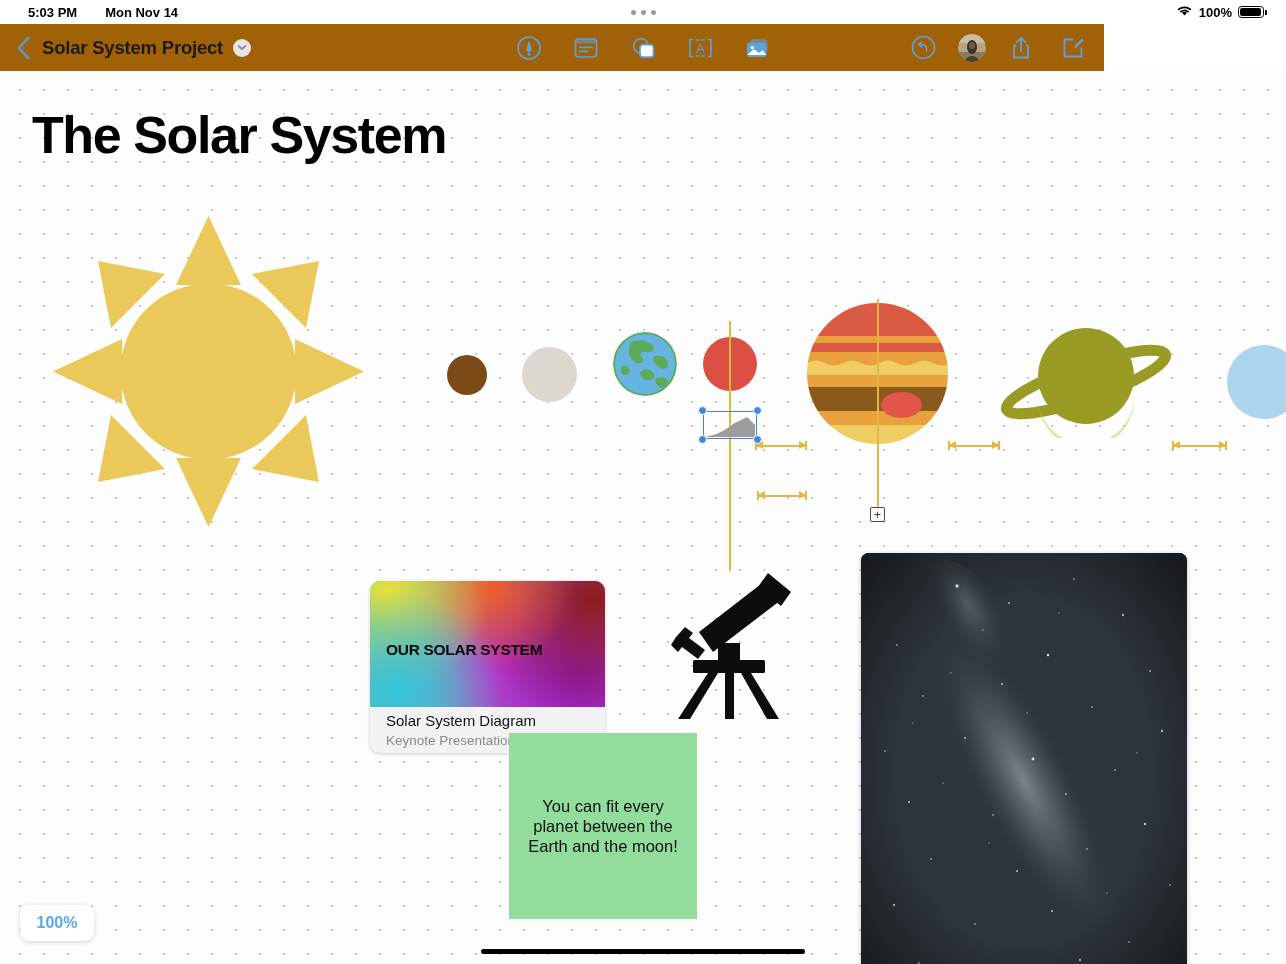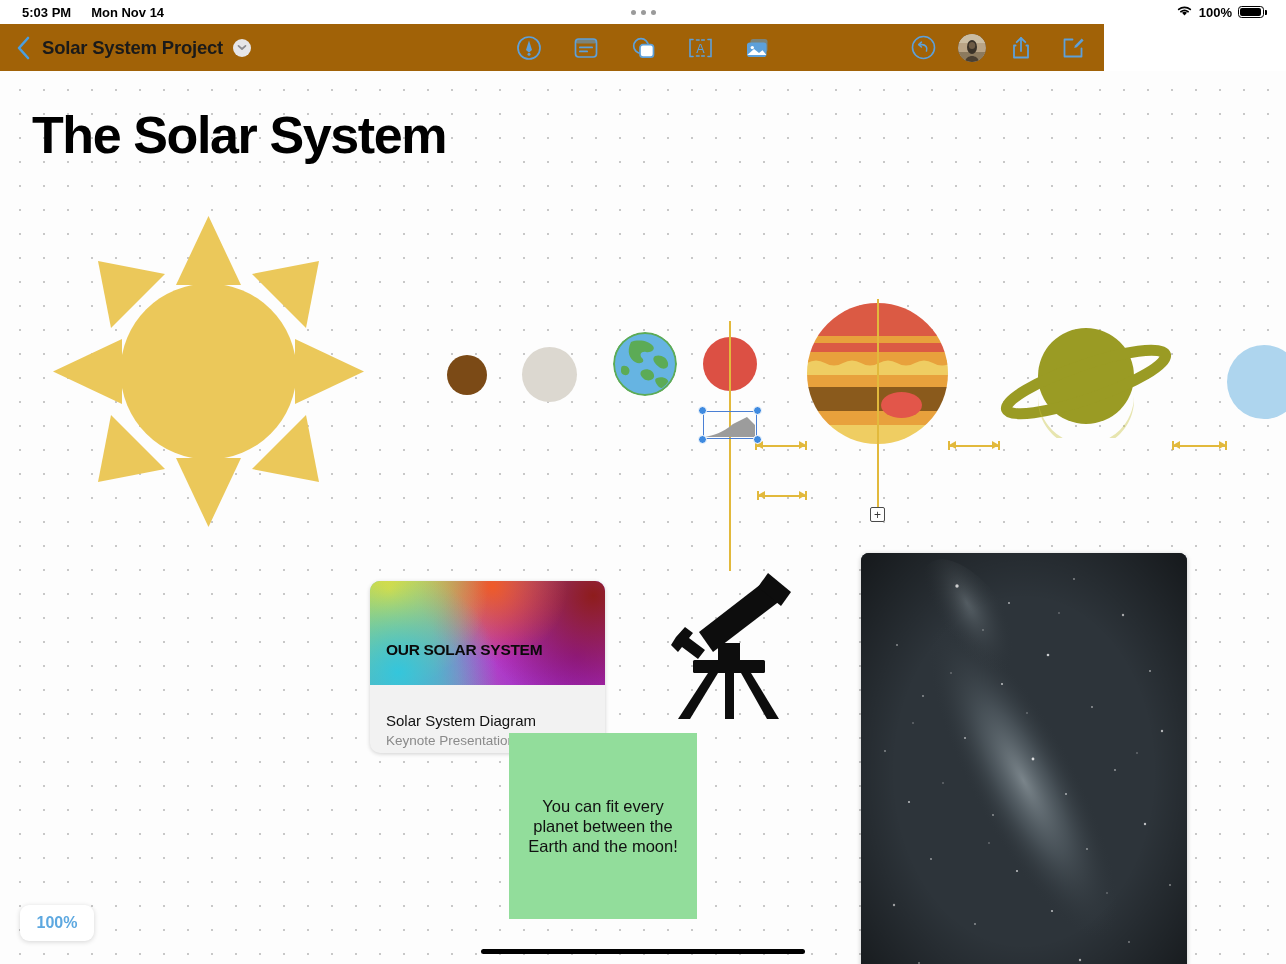--- a/index.html
+++ b/index.html
@@ -10,21 +10,21 @@
     overflow:hidden;
   }
   #app { position:relative; width:1286px; height:964px; overflow:hidden; background:#fff; }
 
   
   #statusbar {
     position:absolute; top:0; left:0; width:1286px; height:24px;
     display:flex; align-items:center; z-index:60;
     font-size:13px; font-weight:bold; color:#000;
   }
-  #sb-left { position:absolute; left:22px; display:flex; gap:20px; align-items:center; }
+  #sb-left { position:absolute; left:28px; display:flex; gap:28px; align-items:center; }
   #sb-center { position:absolute; left:0; width:1286px; display:flex; justify-content:center; }
   #sb-right { position:absolute; right:22px; display:flex; gap:6px; align-items:center; }
   .mt-dots { display:flex; gap:5px; }
   .mt-dots i { width:5px; height:5px; border-radius:50%; background:#9a9a9a; display:block; }
   .bat {
     width:26px; height:12px; border:1.4px solid #000; border-radius:3.5px;
     position:relative; display:inline-block;
   }
   .bat::after{ content:""; position:absolute; right:-3.5px; top:3.3px; width:2px; height:5px;
      background:#000; border-radius:0 1px 1px 0;}
@@ -113,21 +113,21 @@
     font-size:12px; line-height:1; color:#333; font-weight:300;
   }
 
   
   #keynote-card {
     position:absolute; left:370px; top:510px; width:235px; height:172px;
     background:#f2f2f2; border-radius:10px; overflow:hidden;
     box-shadow:0 1px 4px rgba(0,0,0,.18);
   }
   #kn-thumb {
-    height:104px; width:100%; position:relative;
+    height:126px; width:100%; position:relative;
     background:
       radial-gradient(circle at 12% 88%, #34c6dc 0%, rgba(52,198,220,0) 44%),
       radial-gradient(circle at 8% 8%,  #e8e038 0%, rgba(232,224,56,0) 42%),
       radial-gradient(circle at 52% 5%, #f05a28 0%, rgba(240,90,40,0) 48%),
       radial-gradient(circle at 95% 14%, #8e1c1c 0%, rgba(142,28,28,0) 50%),
       radial-gradient(circle at 88% 72%, #8f16c6 0%, rgba(143,22,198,0) 55%),
       radial-gradient(circle at 60% 60%, #d43fd0 0%, rgba(212,63,208,0) 52%),
       linear-gradient(120deg,#5ec8a0,#c23ad0);
     padding-left: 12px;
   }

